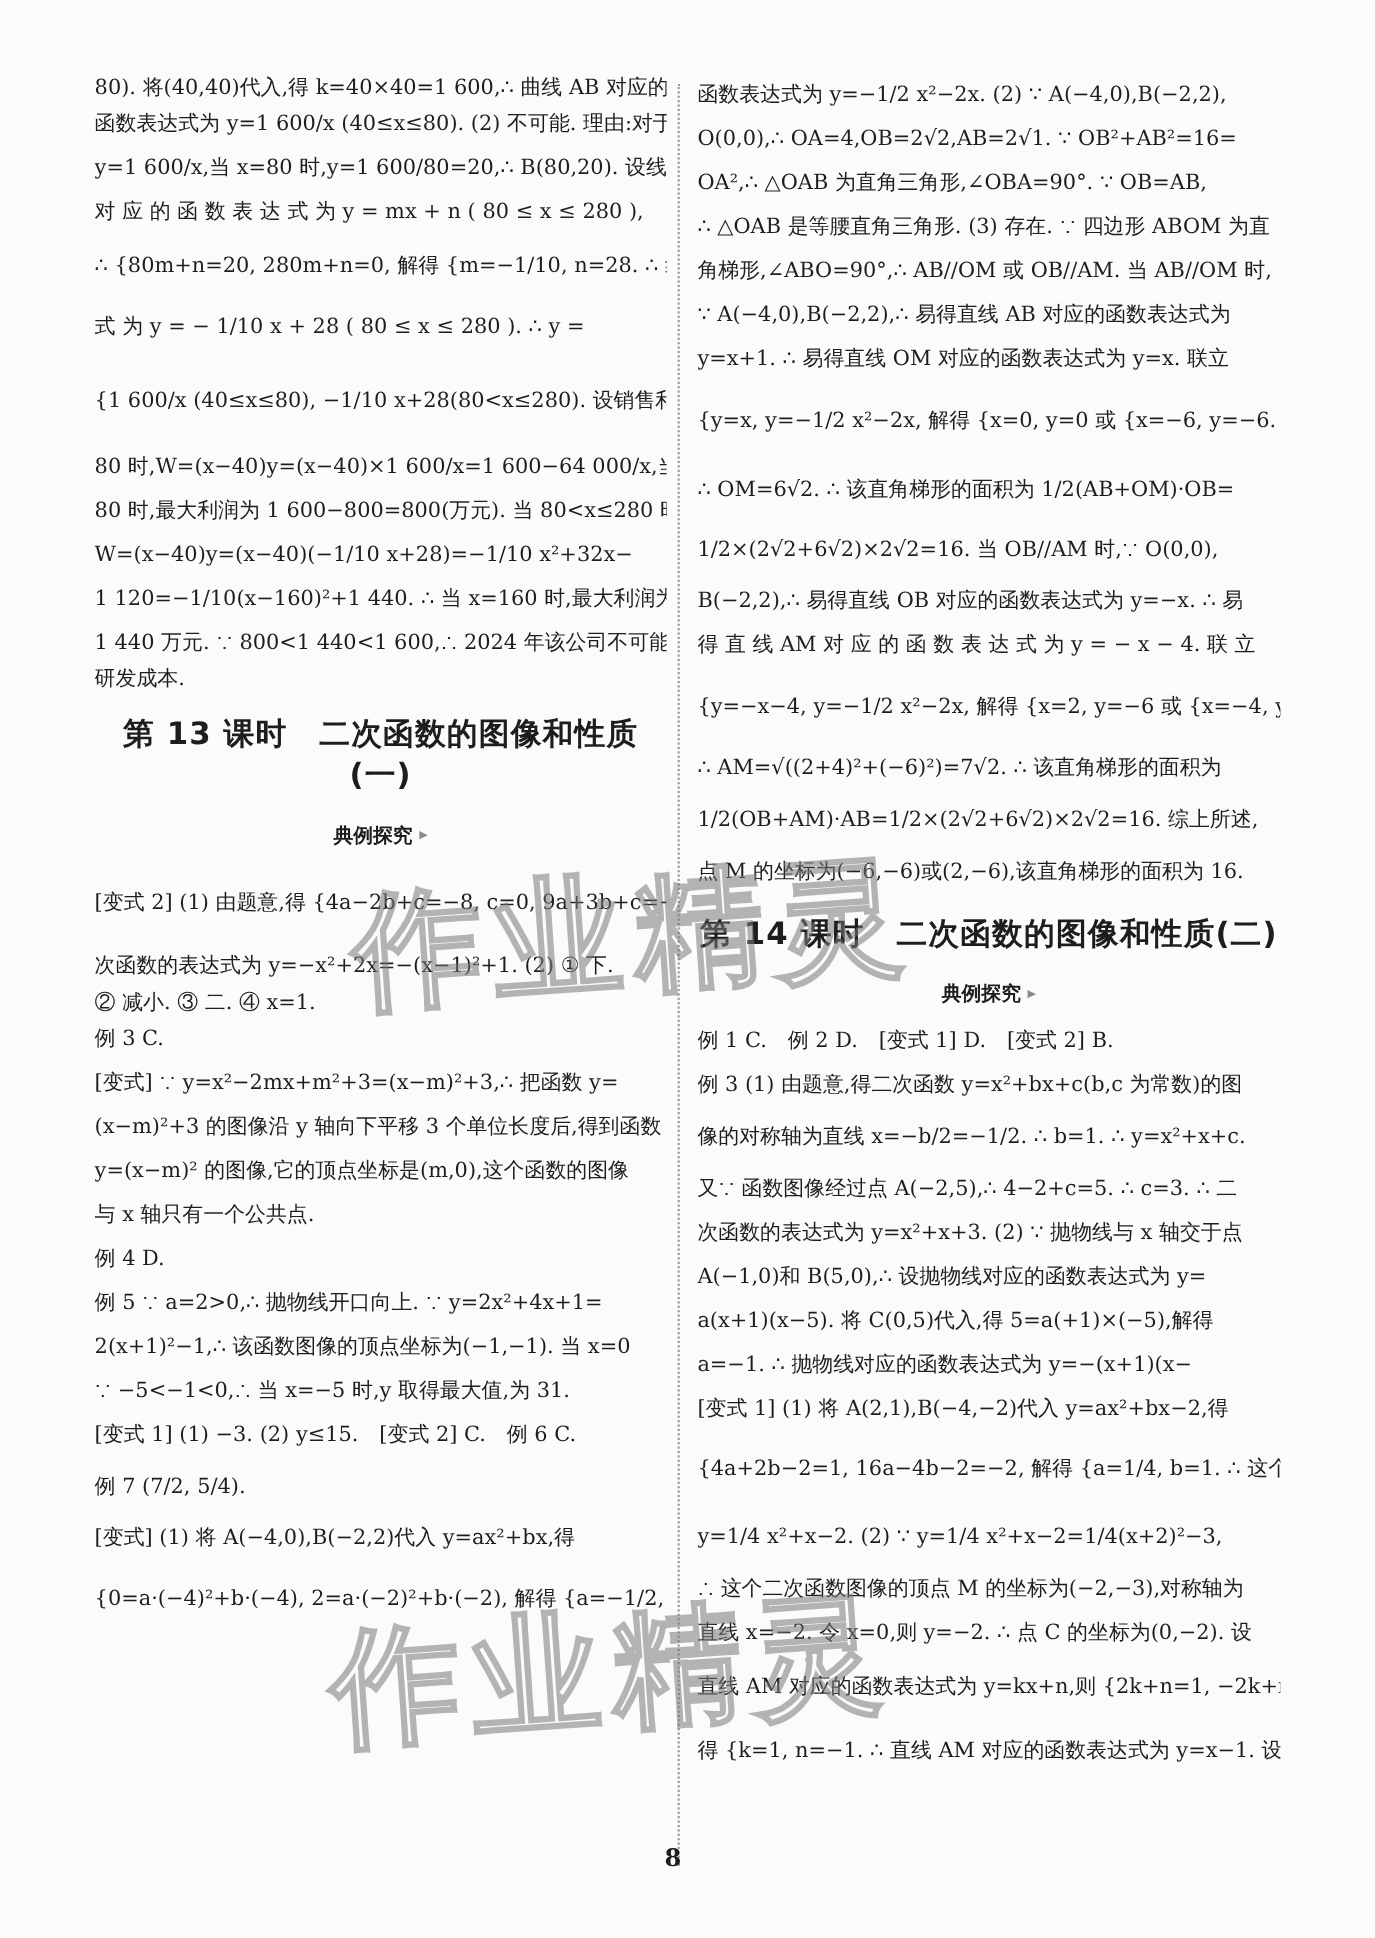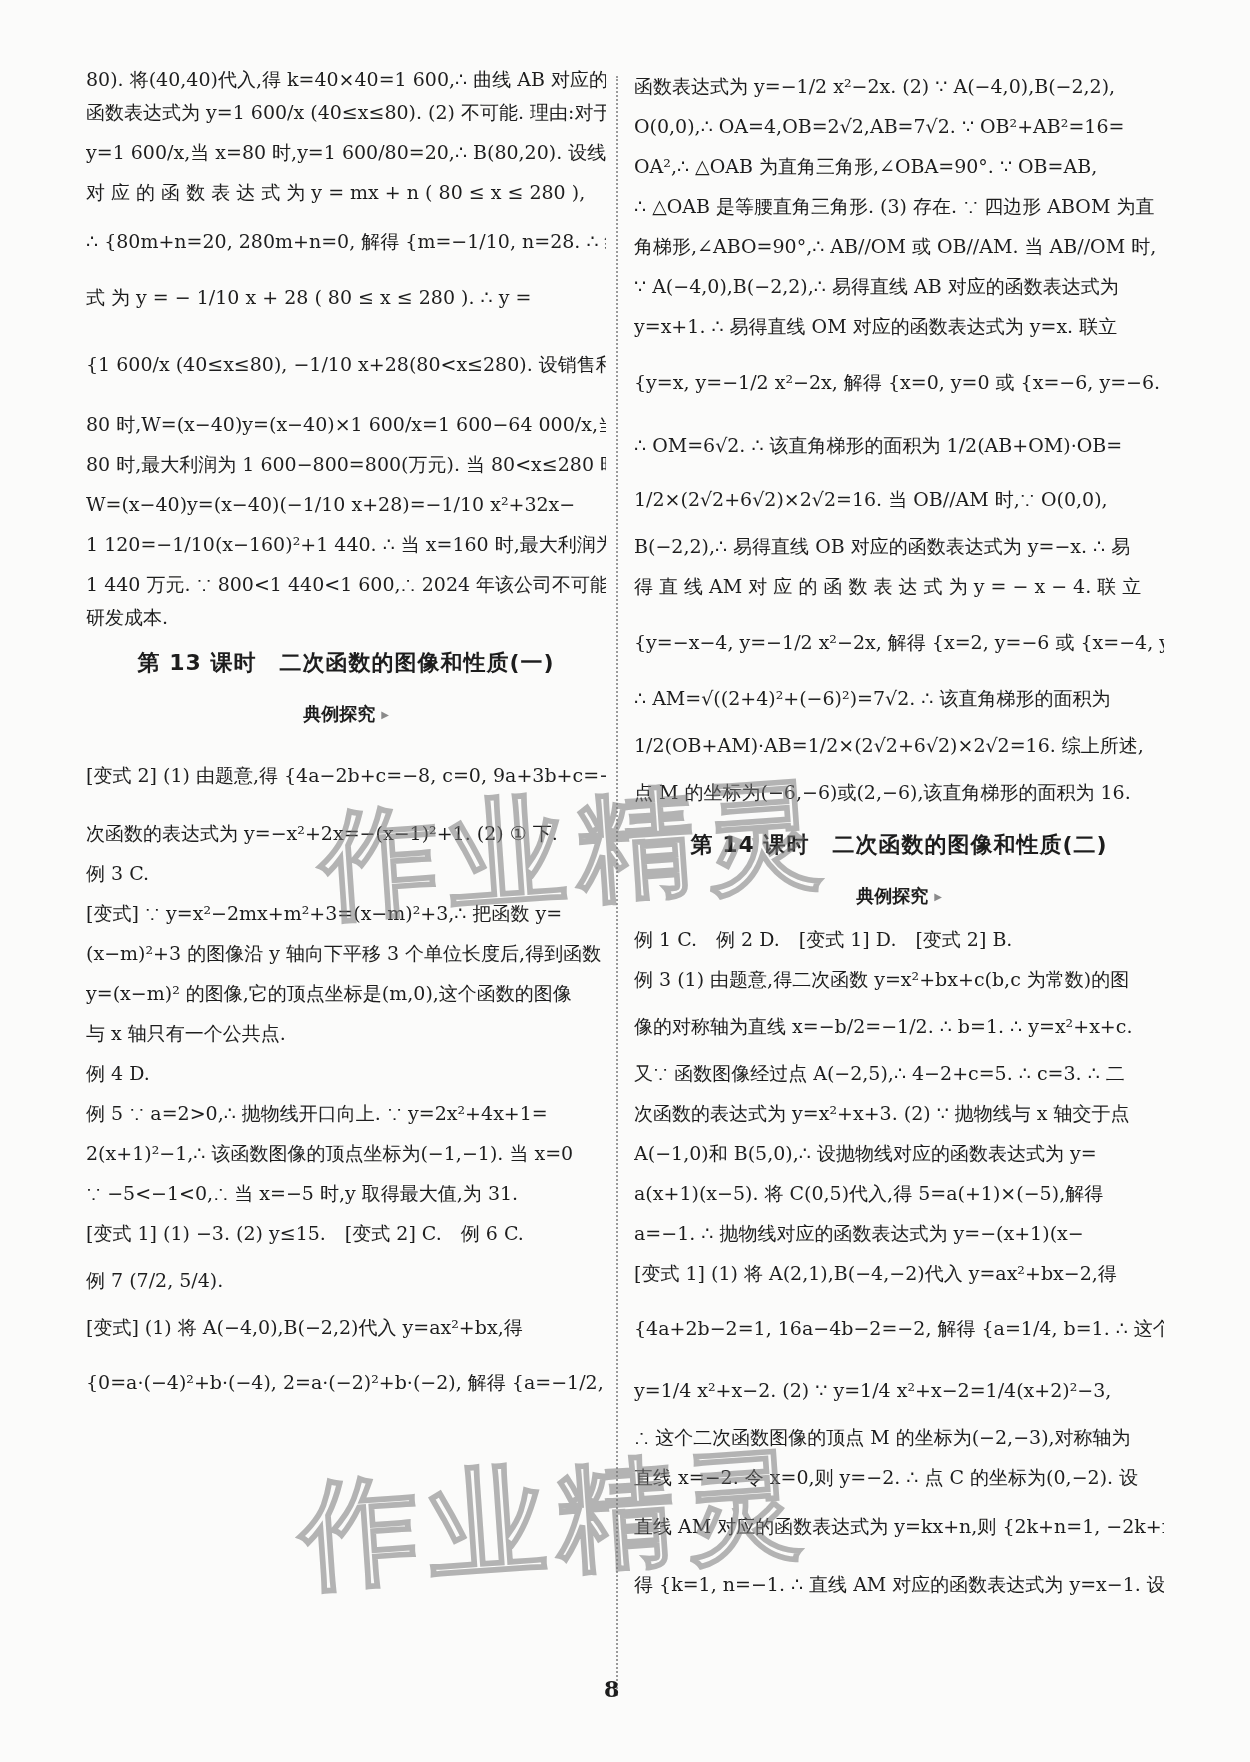--- a/index.html
+++ b/index.html
@@ -26,21 +26,21 @@
     white-space: nowrap;
     overflow: hidden;
     text-align: justify;
   }
   .line.tall { line-height: 40px; min-height: 40px; }
   .line.xtall { line-height: 54px; min-height: 54px; }
   .line.sys { line-height: 58px; min-height: 58px; }
   .heading {
     font-family: "DejaVu Sans", "Liberation Sans", sans-serif;
     font-weight: bold;
-    font-size: 22px;
+    font-size: 28px;
     text-align: center;
     margin: 18px 0 22px 0;
     letter-spacing: 1px;
   }
   .subhead {
     font-family: "DejaVu Sans", "Liberation Sans", sans-serif;
     font-weight: bold;
     font-size: 18px;
     margin: 0 0 8px 0;
     line-height: 28px;
@@ -83,40 +83,41 @@
     <div class="line tall">1 120=−1/10(x−160)²+1 440. ∴ 当 x=160 时,最大利润为</div>
     <div class="line tall">1 440 万元. ∵ 800&lt;1 440&lt;1 600,∴ 2024 年该公司不可能收回</div>
     <div class="line">研发成本.</div>
 
     <div class="heading">第 13 课时　二次函数的图像和性质(一)</div>
     <div class="subhead">
       <span>典例探究</span><span class="tri">▶</span>
     </div>
     <div class="line sys" style="min-height:76px;line-height:76px">[变式 2] (1) 由题意,得 {4a−2b+c=−8, c=0, 9a+3b+c=−3, 解得 {a=−1, c=0, b=2. ∴ 二</div>
     <div class="line tall">次函数的表达式为 y=−x²+2x=−(x−1)²+1. (2) ① 下.</div>
+    <div class="line">② 减小. ③ 二. ④ x=1.</div>
     <div class="line tall">例 3 C.</div>
     <div class="line tall">[变式] ∵ y=x²−2mx+m²+3=(x−m)²+3,∴ 把函数 y=</div>
     <div class="line tall">(x−m)²+3 的图像沿 y 轴向下平移 3 个单位长度后,得到函数</div>
     <div class="line tall">y=(x−m)² 的图像,它的顶点坐标是(m,0),这个函数的图像</div>
     <div class="line tall">与 x 轴只有一个公共点.</div>
     <div class="line tall">例 4 D.</div>
     <div class="line tall">例 5 ∵ a=2&gt;0,∴ 抛物线开口向上. ∵ y=2x²+4x+1=</div>
     <div class="line tall">2(x+1)²−1,∴ 该函数图像的顶点坐标为(−1,−1). 当 x=0</div>
     <div class="line tall">∵ −5&lt;−1&lt;0,∴ 当 x=−5 时,y 取得最大值,为 31.</div>
     <div class="line tall">[变式 1] (1) −3. (2) y≤15.　[变式 2] C.　例 6 C.</div>
     <div class="line xtall">例 7 (7/2, 5/4).</div>
     <div class="line tall">[变式] (1) 将 A(−4,0),B(−2,2)代入 y=ax²+bx,得</div>
     <div class="line sys" style="min-height:70px;line-height:70px">{0=a·(−4)²+b·(−4), 2=a·(−2)²+b·(−2), 解得 {a=−1/2, b=−2. ∴ 该抛物线对应的</div>
   </div>
 
   <div class="divider"></div>
 
   <div class="col right">
     <div class="line tall">函数表达式为 y=−1/2 x²−2x. (2) ∵ A(−4,0),B(−2,2),</div>
-    <div class="line tall">O(0,0),∴ OA=4,OB=2√2,AB=7√2. ∵ OB²+AB²=16=</div>
+    <div class="line tall">O(0,0),∴ OA=4,OB=2√2,AB=2√1. ∵ OB²+AB²=16=</div>
     <div class="line tall">OA²,∴ △OAB 为直角三角形,∠OBA=90°. ∵ OB=AB,</div>
     <div class="line tall">∴ △OAB 是等腰直角三角形. (3) 存在. ∵ 四边形 ABOM 为直</div>
     <div class="line tall">角梯形,∠ABO=90°,∴ AB//OM 或 OB//AM. 当 AB//OM 时,</div>
     <div class="line tall">∵ A(−4,0),B(−2,2),∴ 易得直线 AB 对应的函数表达式为</div>
     <div class="line tall">y=x+1. ∴ 易得直线 OM 对应的函数表达式为 y=x. 联立</div>
     <div class="line sys" style="min-height:72px;line-height:72px">{y=x, y=−1/2 x²−2x, 解得 {x=0, y=0 或 {x=−6, y=−6. ∴ M(−6,−6).</div>
     <div class="line xtall">∴ OM=6√2. ∴ 该直角梯形的面积为 1/2(AB+OM)·OB=</div>
     <div class="line xtall">1/2×(2√2+6√2)×2√2=16. 当 OB//AM 时,∵ O(0,0),</div>
     <div class="line tall">B(−2,2),∴ 易得直线 OB 对应的函数表达式为 y=−x. ∴ 易</div>
     <div class="line tall">得 直 线 AM 对 应 的 函 数 表 达 式 为 y = − x − 4. 联 立</div>

